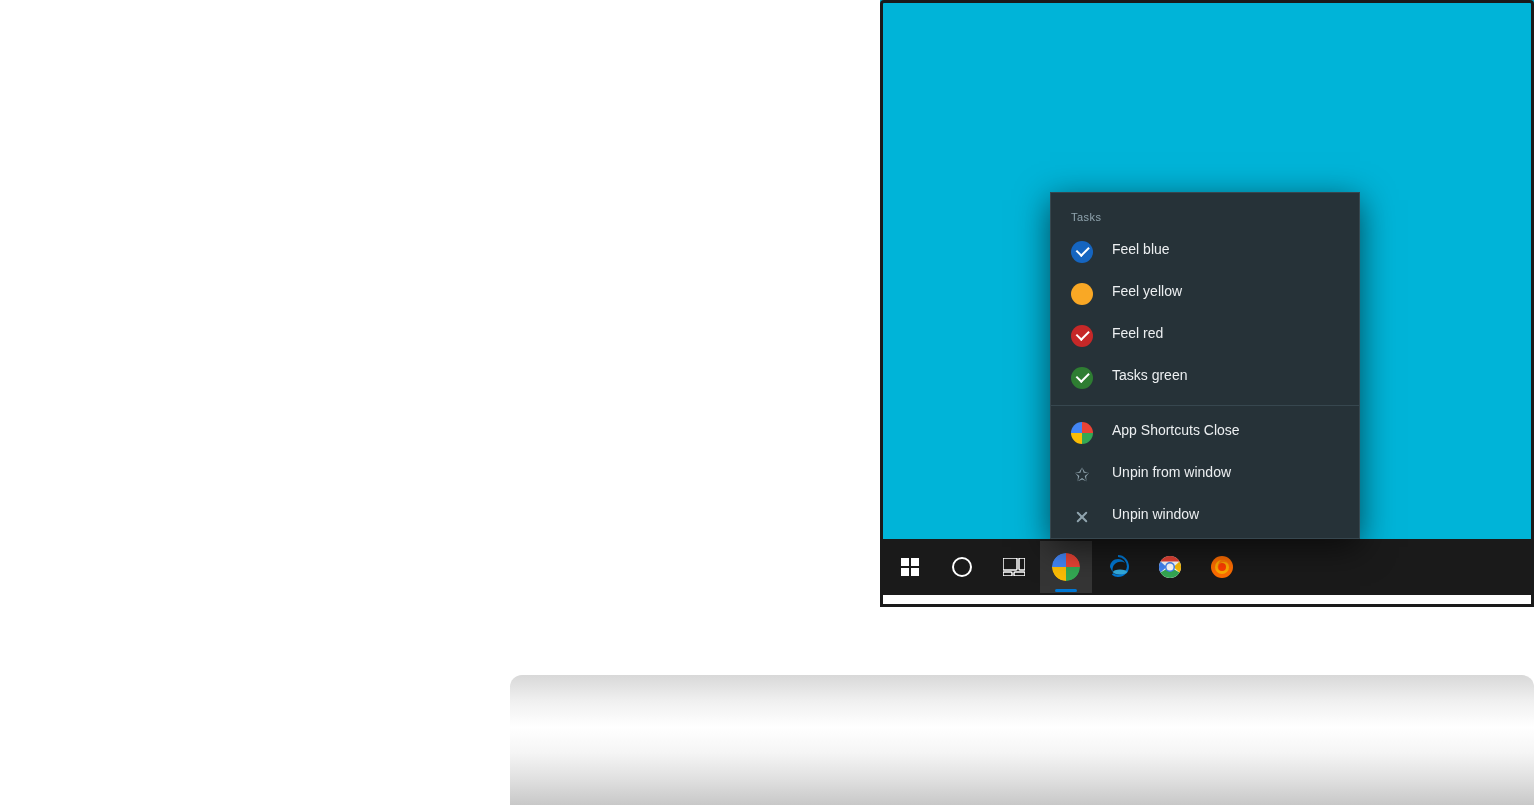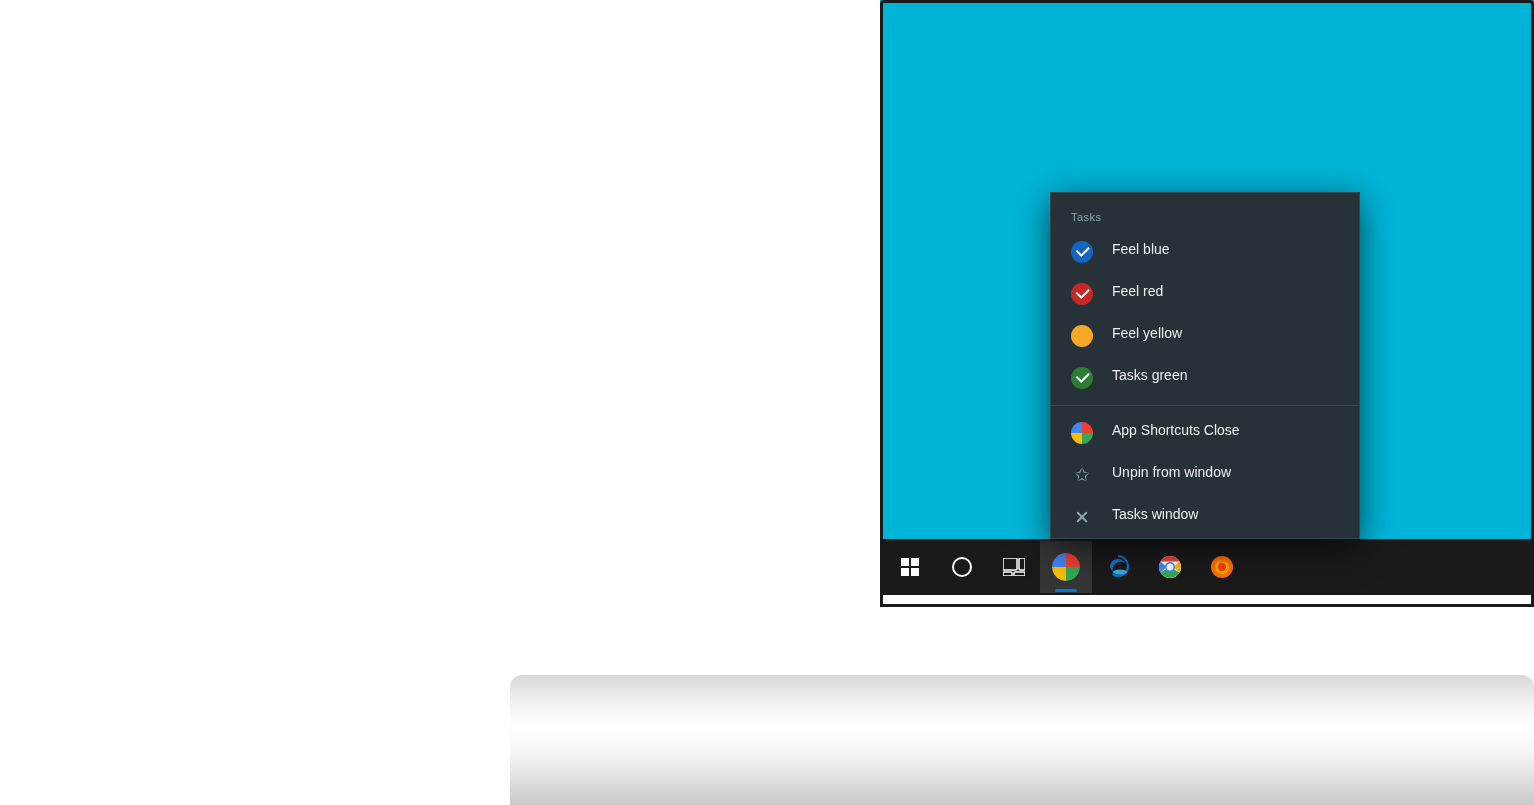--- a/index.html
+++ b/index.html
@@ -327,34 +327,34 @@
 
       <div class="context-menu-item">
         <div class="item-icon">
           <div class="color-circle blue"></div>
         </div>
         <span>Feel blue</span>
       </div>
 
       <div class="context-menu-item">
         <div class="item-icon">
-          <div class="color-circle red"></div>
-        </div>
-        <span>Feel red</span>
-      </div>
-
-      <div class="context-menu-item">
-        <div class="item-icon">
           <div class="color-circle yellow" style="background:#f9a825;">
             <svg width="10" height="10" viewBox="0 0 10 10" style="display:block;">
               <circle cx="5" cy="5" r="4" fill="#f9a825"></circle>
             </svg>
           </div>
         </div>
         <span>Feel yellow</span>
+      </div>
+
+      <div class="context-menu-item">
+        <div class="item-icon">
+          <div class="color-circle red"></div>
+        </div>
+        <span>Feel red</span>
       </div>
 
       <div class="context-menu-item">
         <div class="item-icon">
           <div class="color-circle green"></div>
         </div>
         <span>Tasks green</span>
       </div>
 
       <div class="context-menu-divider"></div>
@@ -375,21 +375,21 @@
         <div class="item-icon">
           <span class="star-unpin">✩</span>
         </div>
         <span>Unpin from window</span>
       </div>
 
       <div class="context-menu-item">
         <div class="item-icon">
           <div class="x-icon"></div>
         </div>
-        <span>Tasks window</span>
+        <span>Unpin window</span>
       </div>
 
     </div>
 
   </div>
 
   <div class="taskbar">
 
     <div class="taskbar-item">
       <div class="win-icon">

